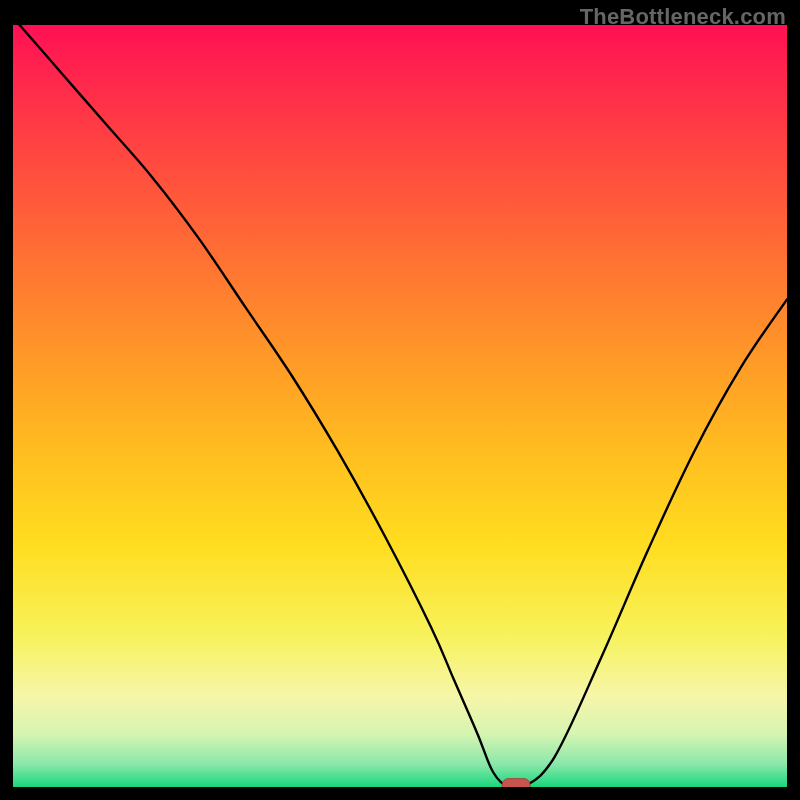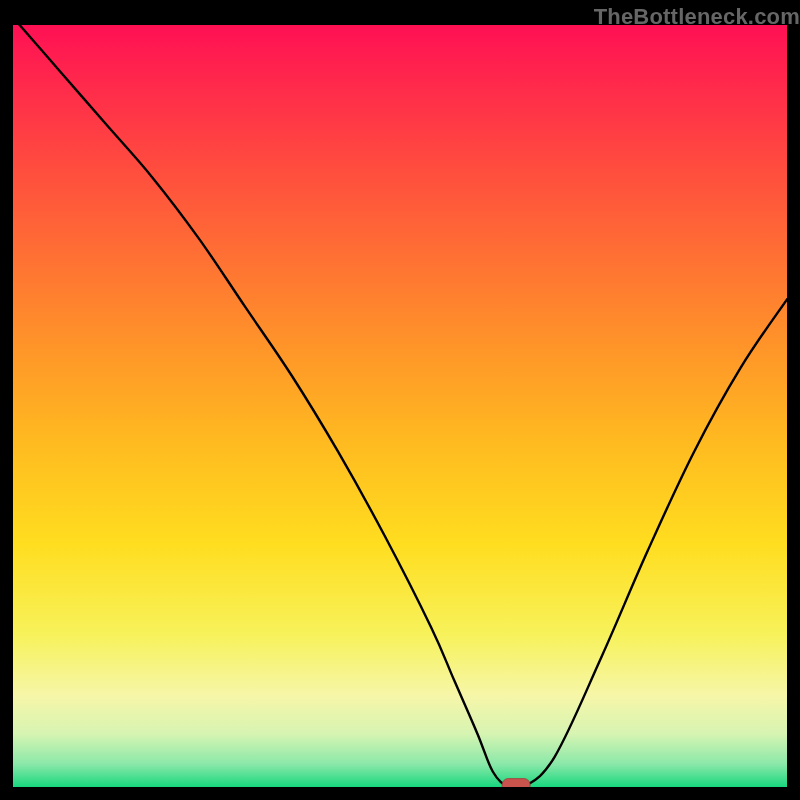--- a/index.html
+++ b/index.html
@@ -7,21 +7,21 @@
     padding: 0;
     width: 800px;
     height: 800px;
     background: #000;
     font-family: Arial, Helvetica, sans-serif;
     overflow: hidden;
   }
   .watermark {
     position: absolute;
     top: 4px;
-    right: 0;
+    right: 14px;
     font-size: 22px;
     font-weight: bold;
     color: #666;
     letter-spacing: 0.2px;
     z-index: 10;
   }
   .frame {
     position: absolute;
     left: 13px;
     right: 13px;

